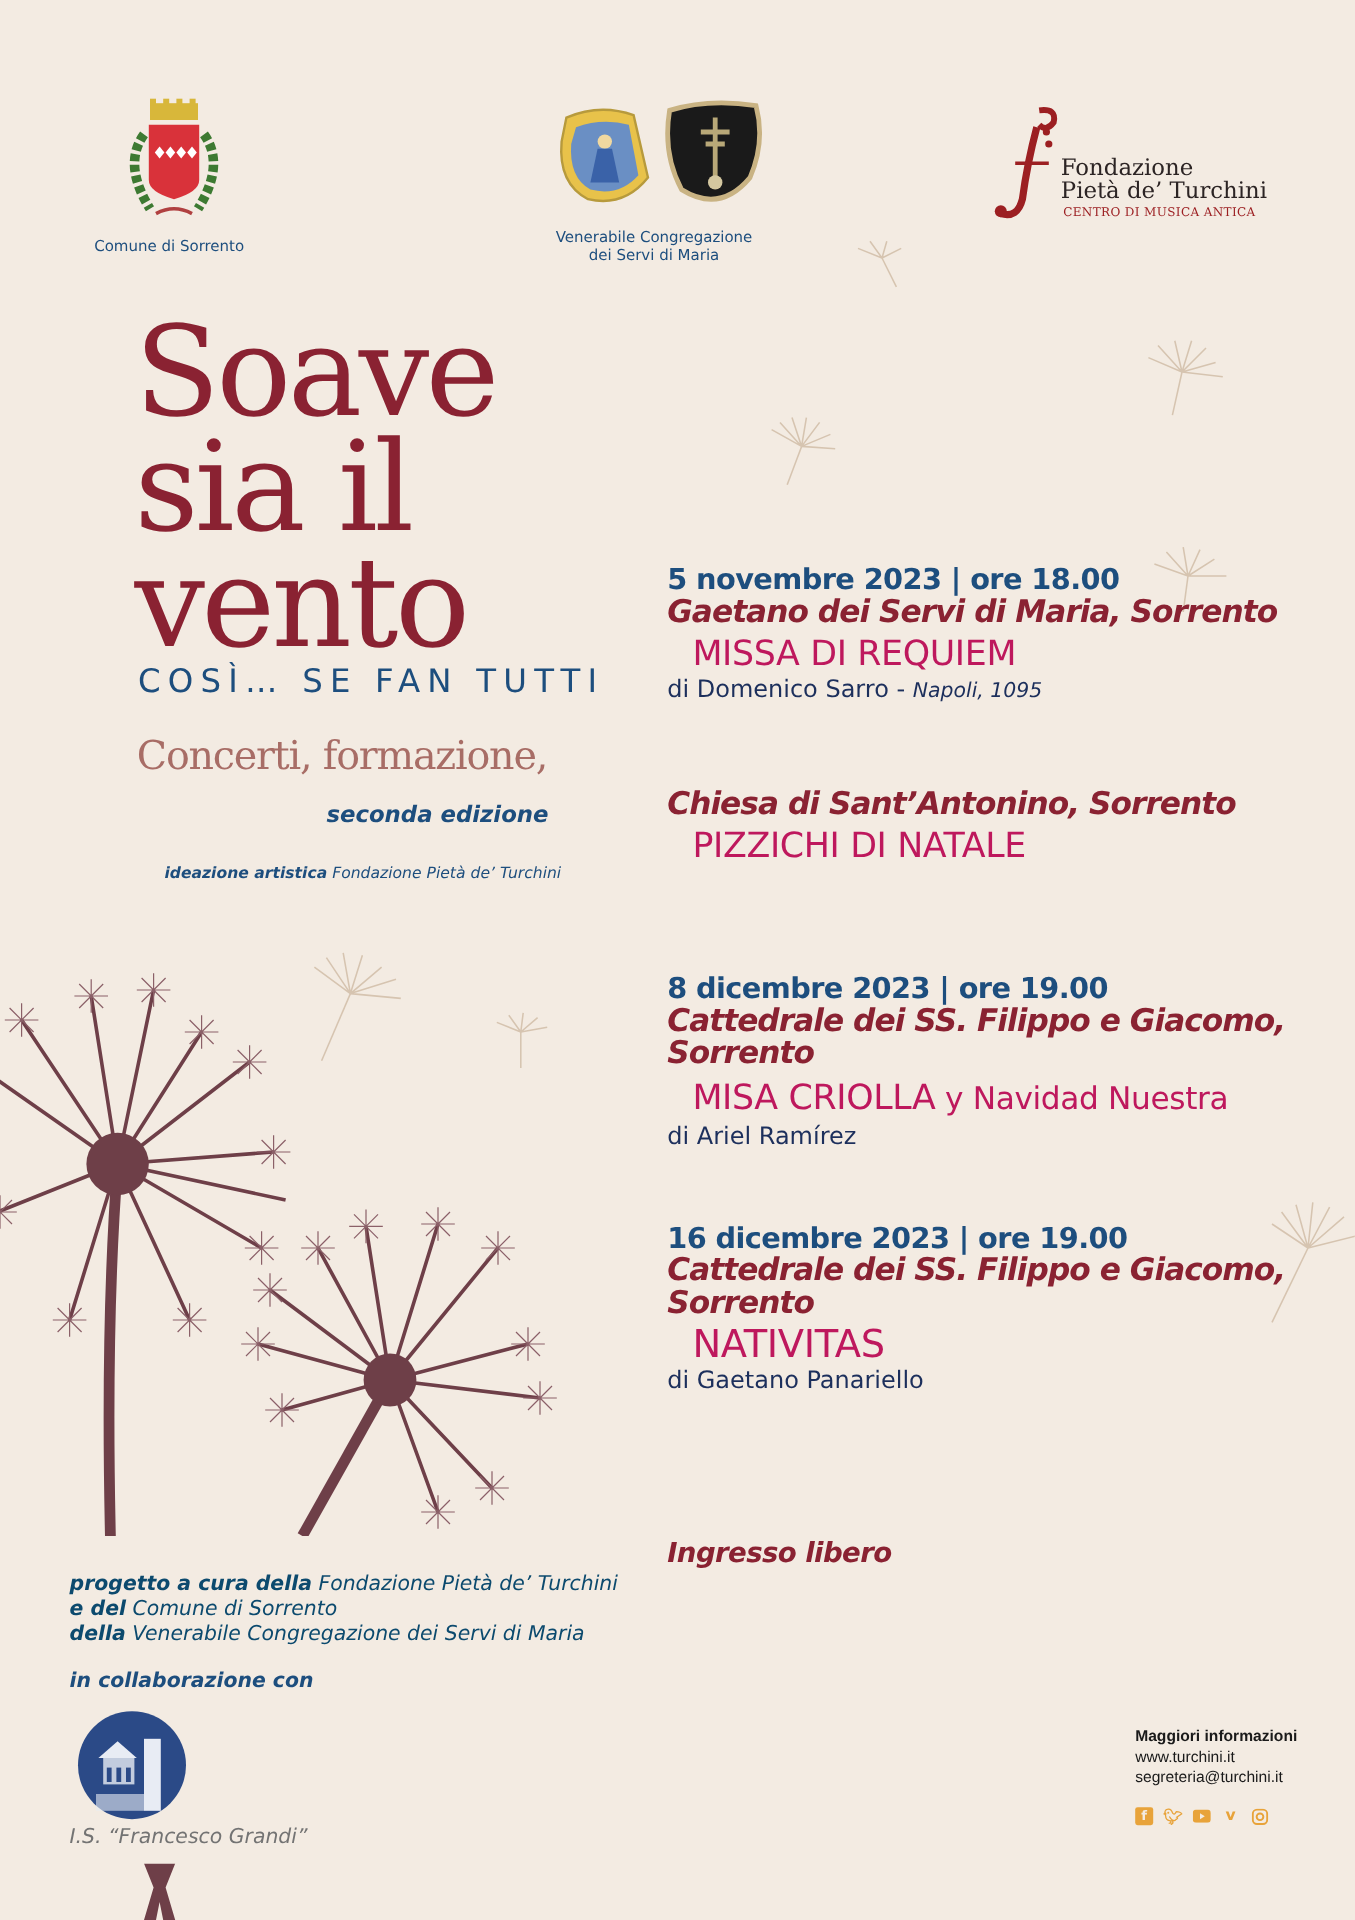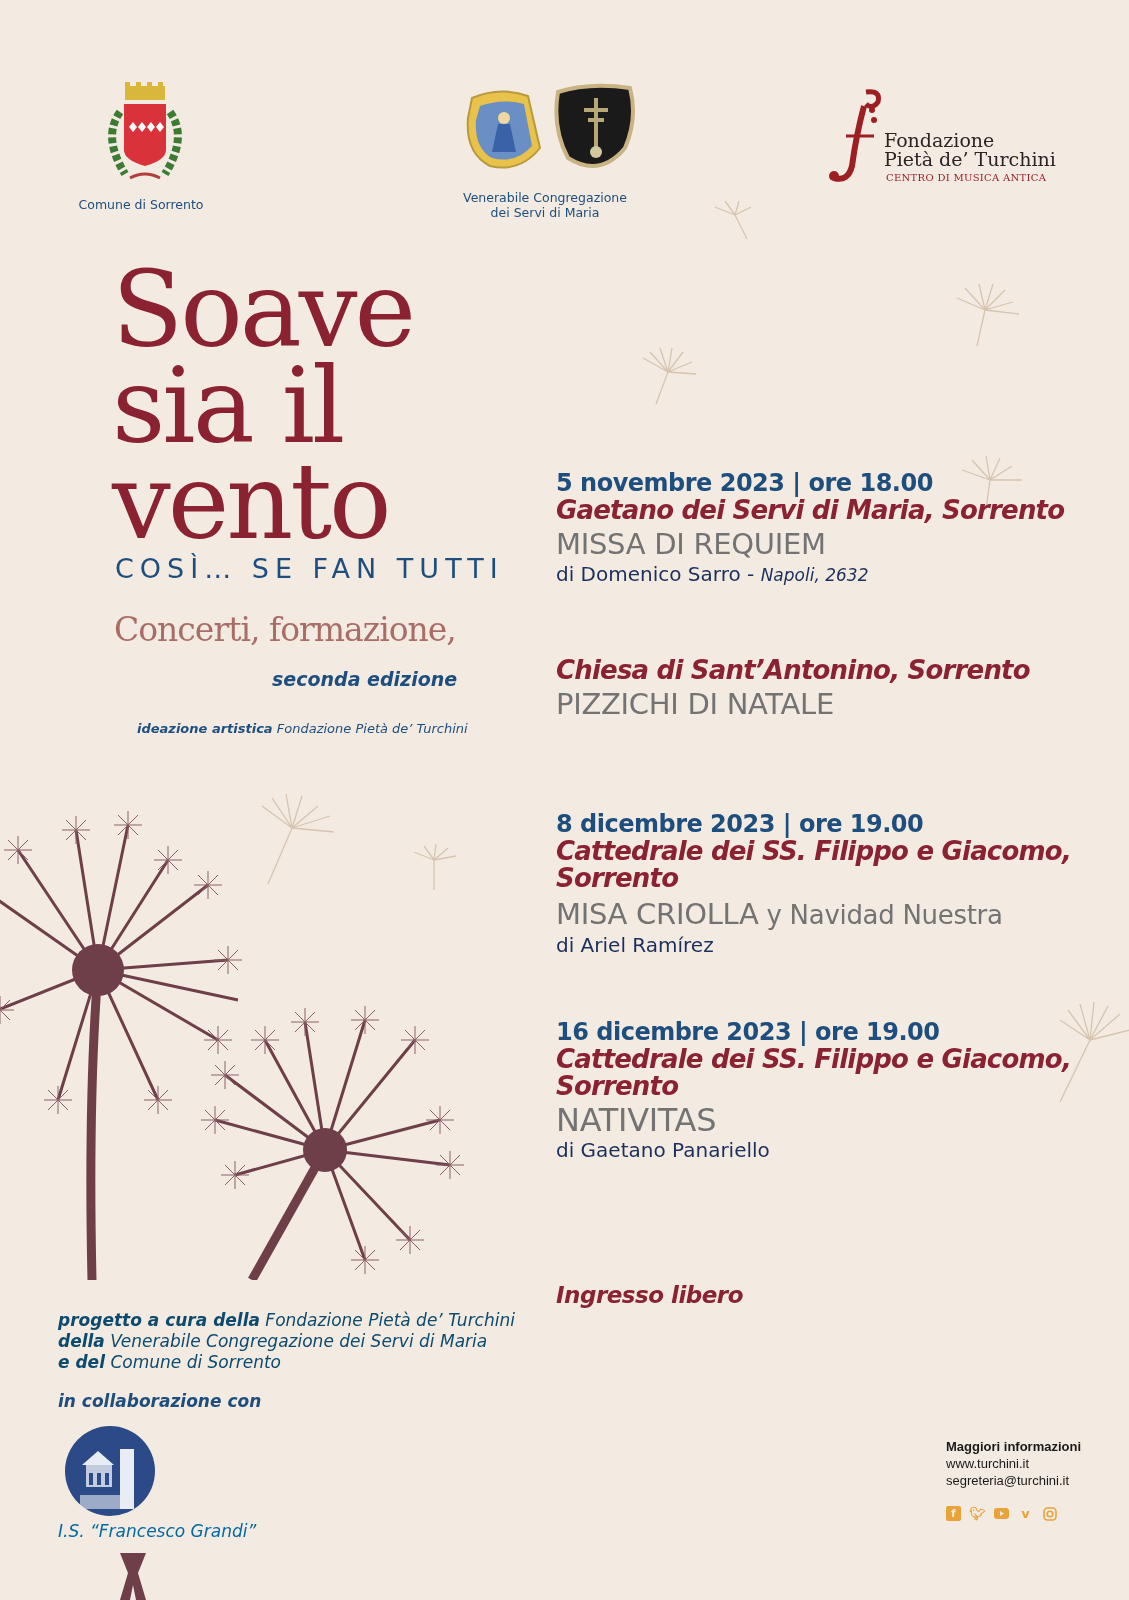--- a/index.html
+++ b/index.html
@@ -22,31 +22,31 @@
   }
   .sub-cosi { font-size:27px; letter-spacing:6px; color:#1d4e7e; }
   .sub-concerti { font-family:"DejaVu Serif", serif; font-size:33px; line-height:36px; color:#a86d66; letter-spacing:-1px; }
   .sub-edizione { font-size:19px; font-weight:bold; font-style:italic; color:#1d4e7e; }
   .ideazione { font-size:13px; font-style:italic; color:#1d4e7e; }
   .ideazione b { font-weight:bold; }
 
   
   .ev-date { font-size:24px; font-weight:bold; color:#1d4e7e; letter-spacing:-0.5px; line-height:28px; }
   .ev-place { font-size:26px; font-weight:bold; font-style:italic; color:#8a2232; letter-spacing:-0.8px; line-height:27px; }
-  .ev-title { font-size:29px; color:#737373; line-height:36px; letter-spacing:-0.3px; }
+  .ev-title { font-size:29px; color:#be185d; line-height:36px; letter-spacing:-0.3px;margin-left:21px; }
   .ev-title .small { font-size:26px; }
   .ev-author { font-size:20px; color:#1c2f5c; line-height:24px; }
   .ev-author i { font-size:17px; }
 
   .ingresso { font-size:23px; font-weight:bold; font-style:italic; color:#8a2232; letter-spacing:-0.5px; }
 
   .credits { font-size:17px; font-style:italic; color:#0c4a6e; line-height:21px; }
   .credits b { font-weight:bold; }
   .collab { font-size:17px; font-style:italic; font-weight:bold; color:#1d4e7e; }
-  .school { font-size:17px; font-style:italic; color:#0369a1; }
+  .school { font-size:17px; font-style:italic; color:#737373; }
 
   .info { font-family:"Liberation Sans", sans-serif; font-size:13px; color:#1a1a1a; line-height:17px; }
   .info .h { font-weight:bold; }
   .social { display:flex; gap:9px; }
   .social span { width:15px; height:15px; display:flex; align-items:center; justify-content:center; color:#e8a33a; font-size:13px; font-weight:bold; }
 </style>
 </head>
 <body>
 
 <div class="abs" style="left:80px;top:82px;width:130px;">
@@ -226,21 +226,21 @@
 <div class="abs ideazione" style="left:137px;top:721px;">
   <b>ideazione artistica</b>
   <span>Fondazione Pietà de’ Turchini</span>
 </div>
 
 <div class="abs" style="left:556px;top:469px;width:540px;">
   <div class="ev-date">5 novembre 2023 | ore 18.00</div>
   <div class="ev-place">Gaetano dei Servi di Maria, Sorrento</div>
   <div class="ev-title" style="margin-top:2px;">MISSA DI REQUIEM</div>
   <div class="ev-author">
-    <span>di Domenico Sarro - </span><i>Napoli, 2632</i>
+    <span>di Domenico Sarro - </span><i>Napoli, 1095</i>
   </div>
 </div>
 
 <div class="abs" style="left:556px;top:657px;width:540px;">
   <div class="ev-place">Chiesa di Sant’Antonino, Sorrento</div>
   <div class="ev-title" style="margin-top:2px;">PIZZICHI DI NATALE</div>
 </div>
 
 <div class="abs" style="left:556px;top:810px;width:560px;">
   <div class="ev-date">8 dicembre 2023 | ore 19.00</div>
@@ -257,22 +257,22 @@
   <div class="ev-place">Cattedrale dei SS. Filippo e Giacomo,</div>
   <div class="ev-place">Sorrento</div>
   <div class="ev-title" style="margin-top:2px;font-size:32px;">NATIVITAS</div>
   <div class="ev-author">di Gaetano Panariello</div>
 </div>
 
 <div class="abs ingresso" style="left:556px;top:1282px;">Ingresso libero</div>
 
 <div class="abs credits" style="left:58px;top:1310px;">
   <div><b>progetto a cura della</b><span> Fondazione Pietà de’ Turchini</span></div>
+  <div><b>e del</b><span> Comune di Sorrento</span></div>
   <div><b>della</b><span> Venerabile Congregazione dei Servi di Maria</span></div>
-  <div><b>e del</b><span> Comune di Sorrento</span></div>
 </div>
 <div class="abs collab" style="left:58px;top:1391px;">in collaborazione con</div>
 
 <div class="abs" style="left:64px;top:1425px;">
   <svg width="92" height="92" viewBox="0 0 92 92">
     <circle cx="46" cy="46" r="45" fill="#2b4a87"></circle>
     <path d="M18 40 L34 26 L50 40 Z" fill="#e8ecf4"></path>
     <rect x="22" y="40" width="26" height="22" fill="#e8ecf4" opacity="0.8"></rect>
     <rect x="56" y="24" width="14" height="60" fill="#e8ecf4"></rect>
     <g fill="#2b4a87">

